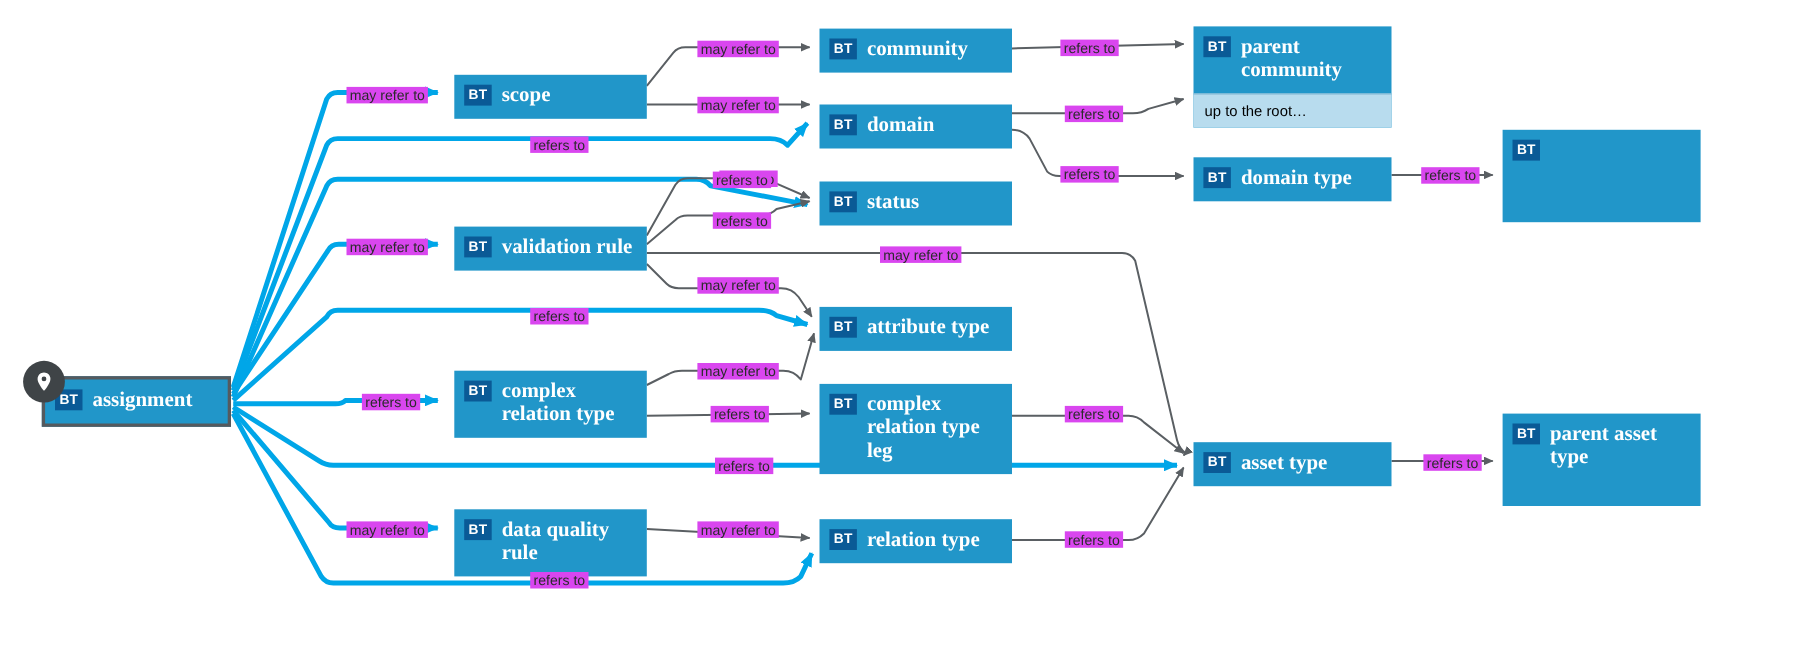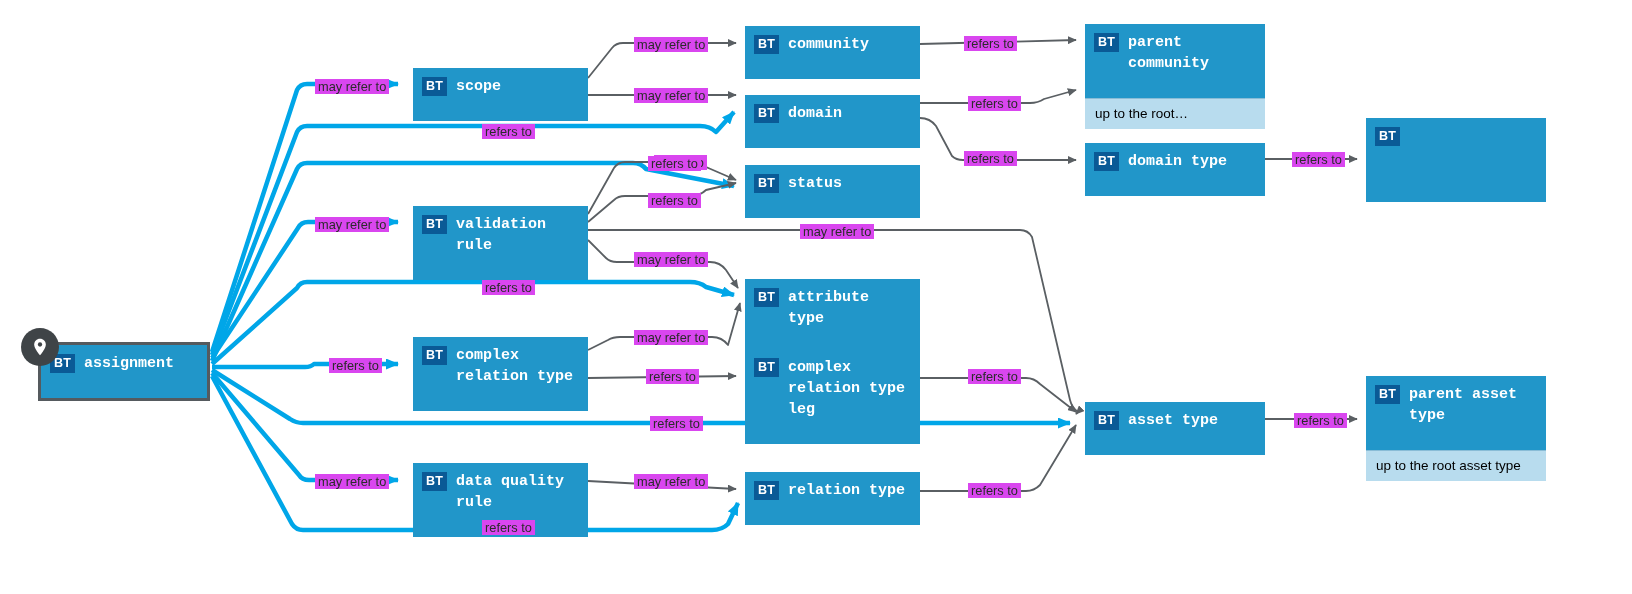--- a/index.html
+++ b/index.html
@@ -29,43 +29,43 @@
     box-sizing: border-box;
     background: #2196c9;
     display: flex;
     flex-direction: column;
     z-index: 5;
   }
   .node-head {
     display: flex;
     flex-direction: row;
     align-items: flex-start;
-    padding: 8px 10px 24px 9px;
+    padding: 8px 10px 11px 9px;
     flex: 1 1 auto;
   }
   .bt-badge {
     background: #0a5a96;
     color: #ffffff;
     font-size: 12.5px;
     font-weight: bold;
     line-height: 15px;
     padding: 2px 4px 2px 4px;
     letter-spacing: 0.2px;
     flex: 0 0 auto;
     margin-top: 1px;
     font-family: "Liberation Sans", sans-serif;
   }
   .node-label {
     color: #ffffff;
-    font-size: 15px;
+    font-size: 19px;
     font-weight: bold;
     line-height: 21px;
     margin-left: 9px;
     flex: 1 1 auto;
-    font-family: Liberation Mono, monospace;
+    font-family: Liberation Serif, serif;
   }
   .node-foot {
     background: #b8dcee;
     color: #000000;
     font-size: 13.5px;
     line-height: 16px;
     padding: 7px 10px 7px 10px;
     font-weight: normal;
     border-top: 1px solid #89bcd6;
     font-family: "Liberation Sans", sans-serif;
@@ -241,21 +241,20 @@
       <div class="node has-foot" style="left: 1366px; top: 118px; width: 180px; min-height: 84px;">
         <div class="node-head">
           <span class="bt-badge">BT</span>
         </div>
       </div>
       <div class="node has-foot" style="left: 1366px; top: 376px; width: 180px; min-height: 84px;">
         <div class="node-head">
           <span class="bt-badge">BT</span>
           <span class="node-label">parent asset type</span>
         </div>
-        <div class="node-foot">up to the root asset type</div>
       </div>
     </div>
   <div id="labels">
       <span class="edge-label" style="left: 315px; top: 79px;">may refer to</span>
       <span class="edge-label" style="left: 482px; top: 124px;">refers to</span>
       <span class="edge-label" style="left: 315px; top: 217px;">may refer to</span>
       <span class="edge-label" style="left: 654px; top: 155px;">refers to</span>
       <span class="edge-label" style="left: 482px; top: 280px;">refers to</span>
       <span class="edge-label" style="left: 329px; top: 358px;">refers to</span>
       <span class="edge-label" style="left: 650px; top: 416px;">refers to</span>

